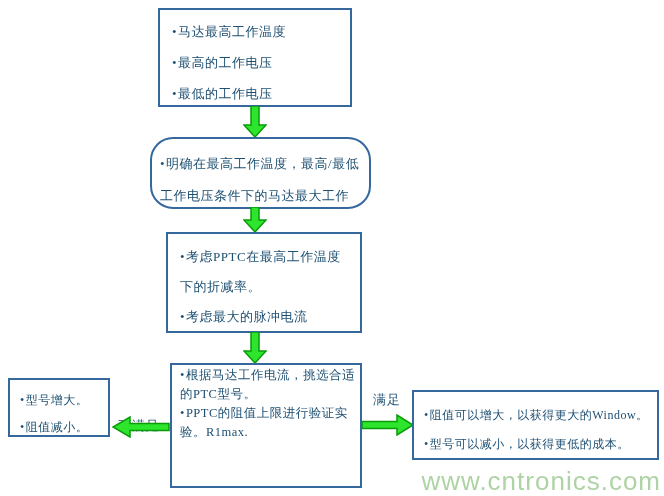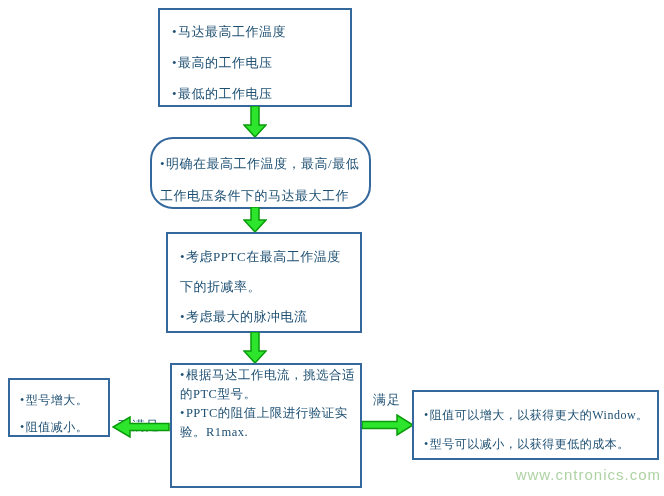--- a/index.html
+++ b/index.html
@@ -42,21 +42,21 @@
     position:absolute;
     color:#1d4f72;
     font-size:13px;
     letter-spacing:1px;
   }
   #watermark{
     position:absolute;
     right:3px;
     top:466px;
     font-family:"Liberation Sans","DejaVu Sans",sans-serif;
-    font-size:15px;
+    font-size:26px;
     color:#aed3a4;
     letter-spacing:1px;
   }
 </style>
 </head>
 <body>
 
 <div id="stage">
 
   <div class="box b1" style="left:158px;top:8px;width:194px;height:99px;">

